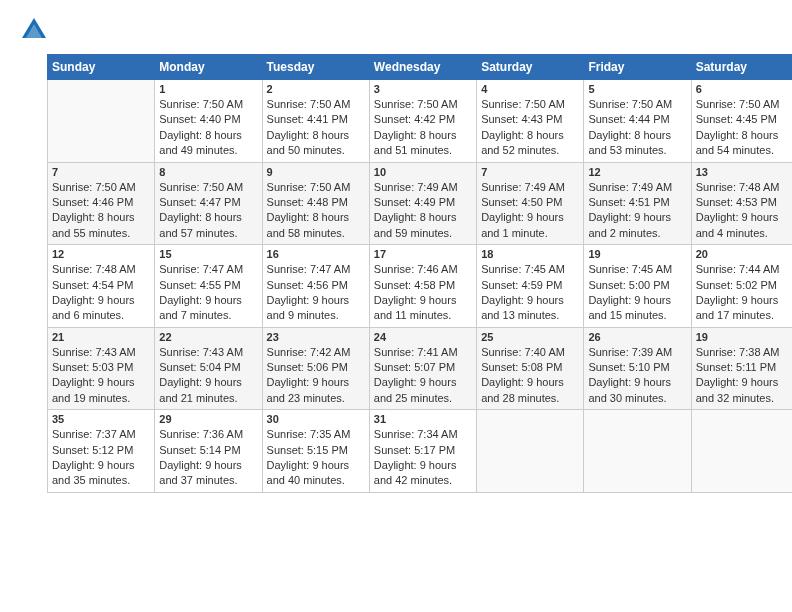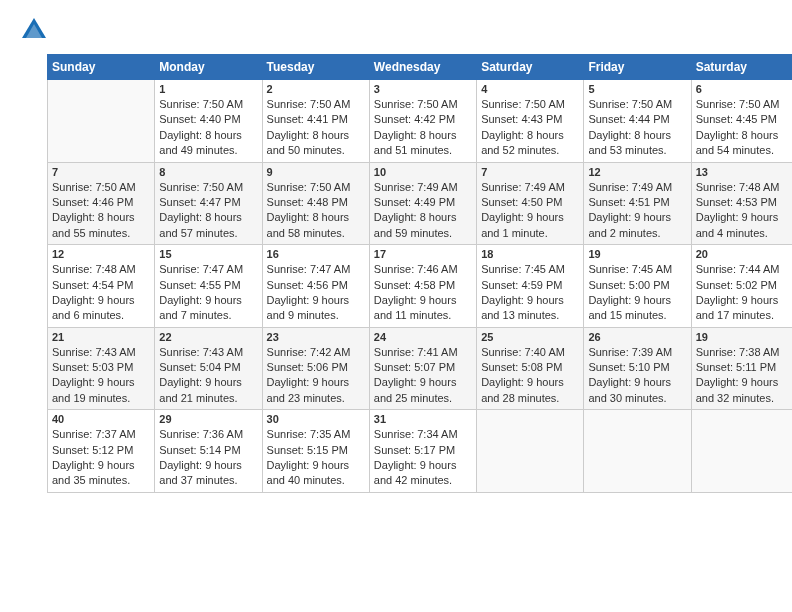--- a/index.html
+++ b/index.html
@@ -246,21 +246,21 @@
             <div class="day-number">26</div>
             <div class="day-info">Sunrise: 7:39 AM<br>Sunset: 5:10 PM<br>Daylight: 9 hours and 30 minutes.</div>
           </td>
           <td>
             <div class="day-number">19</div>
             <div class="day-info">Sunrise: 7:38 AM<br>Sunset: 5:11 PM<br>Daylight: 9 hours and 32 minutes.</div>
           </td>
         </tr>
         <tr>
           <td>
-            <div class="day-number">40</div>
+            <div class="day-number">35</div>
             <div class="day-info">Sunrise: 7:37 AM<br>Sunset: 5:12 PM<br>Daylight: 9 hours and 35 minutes.</div>
           </td>
           <td>
             <div class="day-number">29</div>
             <div class="day-info">Sunrise: 7:36 AM<br>Sunset: 5:14 PM<br>Daylight: 9 hours and 37 minutes.</div>
           </td>
           <td>
             <div class="day-number">30</div>
             <div class="day-info">Sunrise: 7:35 AM<br>Sunset: 5:15 PM<br>Daylight: 9 hours and 40 minutes.</div>
           </td>

